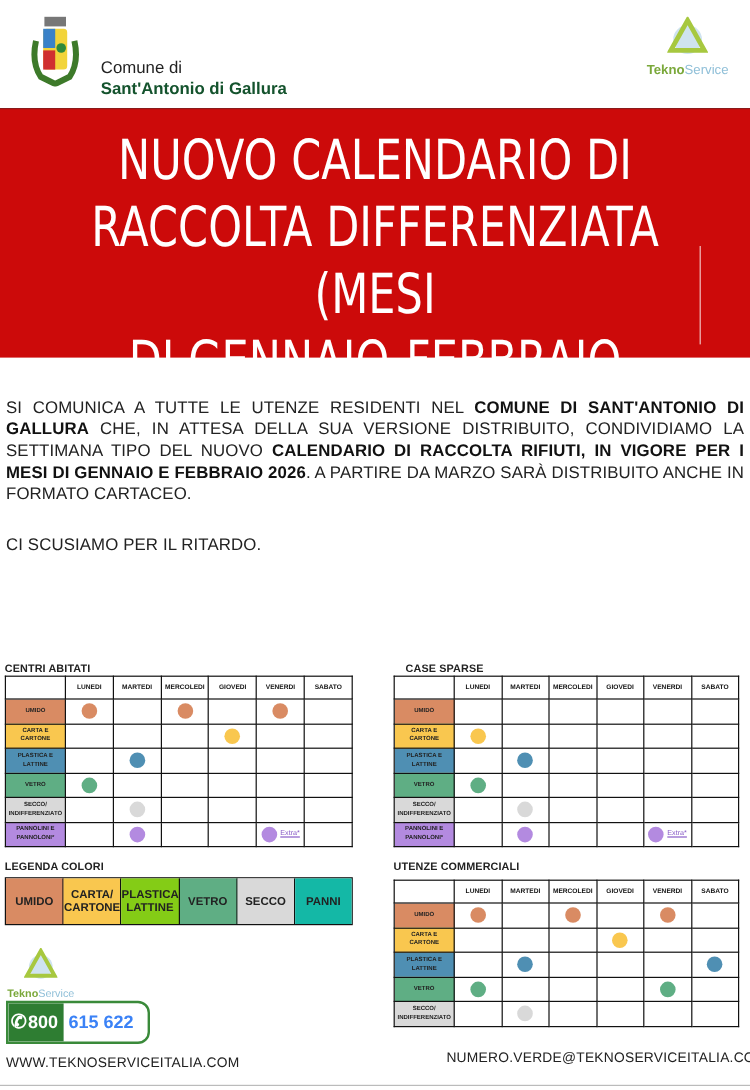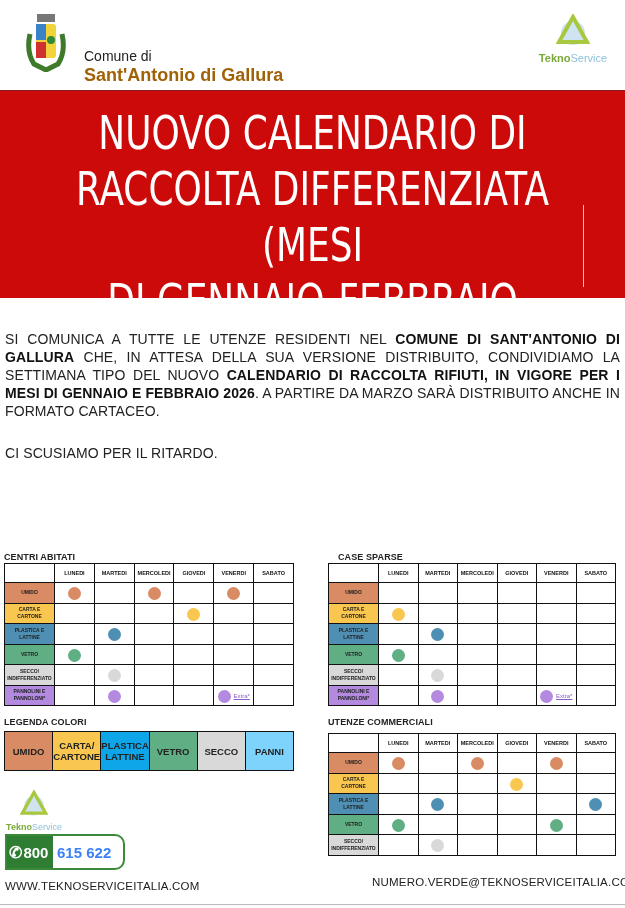--- a/index.html
+++ b/index.html
@@ -3,21 +3,21 @@
 <meta charset="utf-8">
 <style>
   * { box-sizing: border-box; margin: 0; padding: 0; }
   html, body { width: 625px; height: 908px; background: #ffffff; overflow: hidden; }
   body { font-family: "Liberation Sans", sans-serif; color: #1a1a1a; position: relative; }
 
   .header { position: absolute; top: 0; left: 0; width: 625px; height: 85px; }
   .crest { position: absolute; left: 24px; top: 12px; width: 44px; height: 60px; }
   .comune { position: absolute; left: 84px; top: 26px; margin-top: 22px; }
   .comune .l1 { font-size: 14px; color: #222; }
-  .comune .l2 { font-size: 18px; font-weight: bold; color: #a16207; margin-top: 1px; }
+  .comune .l2 { font-size: 14px; font-weight: bold; color: #14532d; margin-top: 1px; }
   .tekno-top { position: absolute; right: 12px; top: 14px; width: 80px; height: 58px; text-align: center; }
   .tekno-word { font-size: 11px; font-weight: bold; color: #7aa83a; }
   .tekno-word .svc { color: #8fbfd8; font-weight: normal; }
 
   .banner { position: absolute; top: 90px; left: 0; width: 625px; height: 208px; background: #cc0a0a; border-top: 1px solid #8a1a1a; }
   .banner-title { position: absolute; left: 0; top: 14px; width: 625px; text-align: center; color: #fff;
     font-family: "DejaVu Sans", sans-serif; font-weight: normal; font-size: 46px; line-height: 56px;
     letter-spacing: 0px; transform: scaleX(0.78); transform-origin: center top; white-space: pre-line; }
   .cursor { position: absolute; left: 583px; top: 205px; width: 1px; height: 82px; background: #f0c0c0; }
 
@@ -307,24 +307,24 @@
         <td></td>
         <td></td>
         <td></td>
       </tr>
     </tbody>
   </table>
 
 <div class="legend" id="legend">
     <div class="sw" style="background:#d98b63">UMIDO</div>
     <div class="sw" style="background:#f9c74f">CARTA/ CARTONE</div>
-    <div class="sw" style="background:#0ea5e9">PLASTICA LATTINE</div>
+    <div class="sw" style="background:#84cc16">PLASTICA LATTINE</div>
     <div class="sw" style="background:#5fae84">VETRO</div>
     <div class="sw" style="background:#d9d9d9">SECCO</div>
-    <div class="sw" style="background:#7dd3fc">PANNI</div>
+    <div class="sw" style="background:#14b8a6">PANNI</div>
   </div>
 
 <div class="tekno-bot">
   <svg width="28" height="28" viewBox="0 0 34 34">
     <circle cx="17" cy="19" r="12" fill="#cfe3f0"></circle>
     <path d="M17 3 L31 28 L3 28 Z" fill="none" stroke="#a7c83f" stroke-width="4"></path>
   </svg>
   <div class="tekno-word" style="font-size:9px"><span>Tekno</span><span class="svc">Service</span></div>
 </div>
 <div class="phone">

